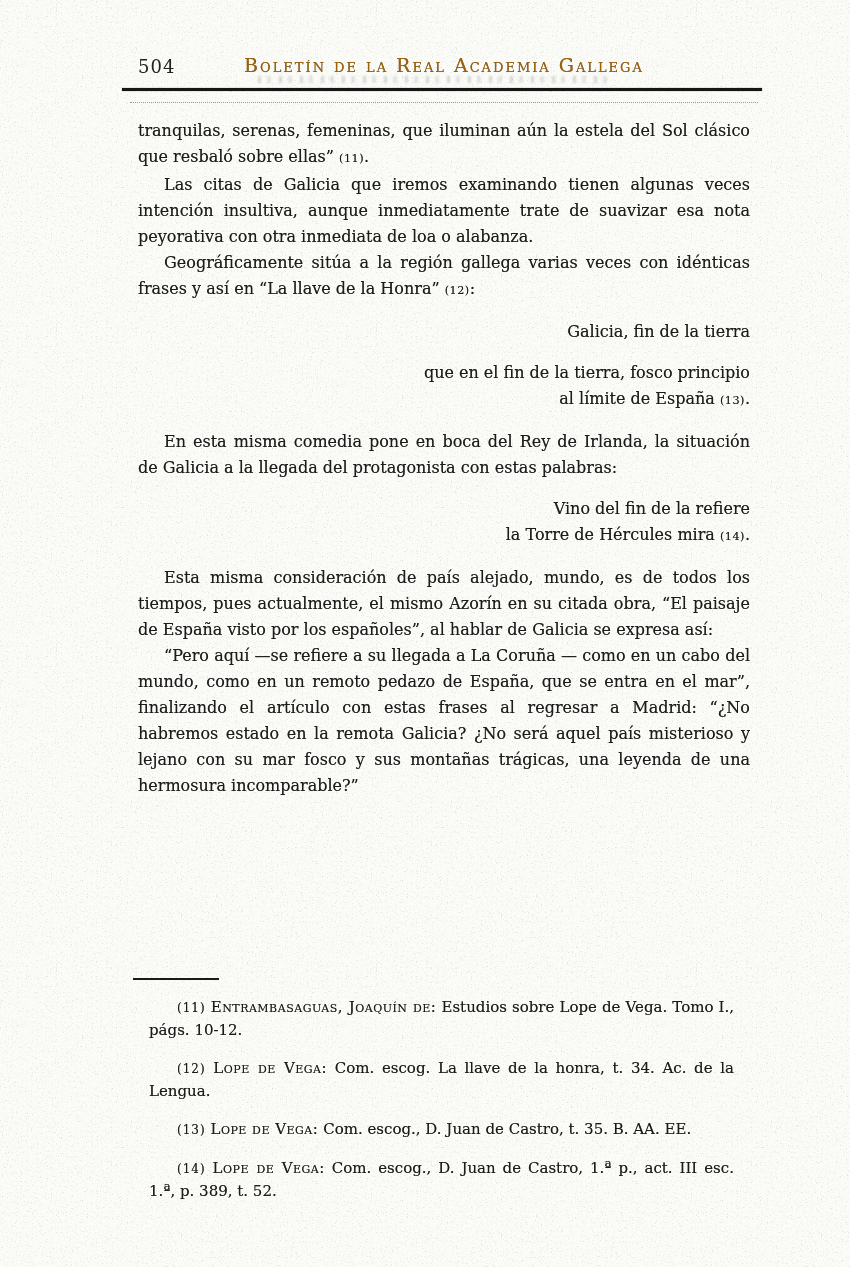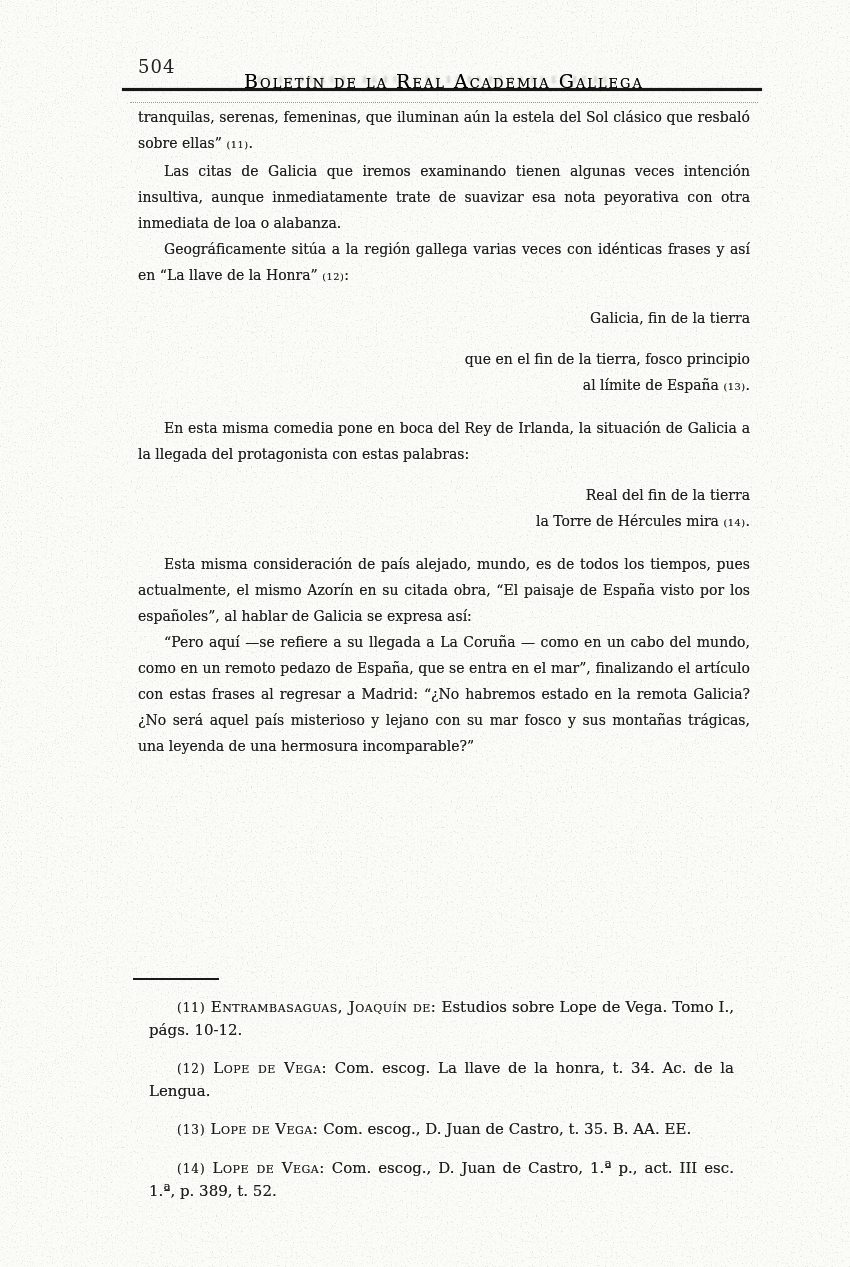--- a/index.html
+++ b/index.html
@@ -17,25 +17,25 @@
   }
   
   .header {
     position: absolute; left: 138px; top: 54px; width: 612px; height: 30px;
   }
   .page-number {
     position: absolute; left: 0; top: 2px;
     font-size: 18px; letter-spacing: 1px; color: #222;
   }
   .header-title {
-    position: absolute; left: 0; right: 0; top: 16px;
+    position: absolute; left: 0; right: 0; top: 0;
     text-align: center;
     font-variant: small-caps;
     font-size: 19px; letter-spacing: 2px;
-    color: #000000;
+    color: #a16207;
     text-shadow: 0 0 0.6px rgba(0,0,0,0.55);
   }
   .title-smudge {
     position: absolute; left: 120px; right: 140px; top: 22px; height: 7px;
     background: repeating-linear-gradient(90deg,
       rgba(60,60,60,0.35) 0 3px, rgba(0,0,0,0) 3px 9px,
       rgba(80,80,80,0.25) 9px 13px, rgba(0,0,0,0) 13px 21px);
     filter: blur(1.1px);
     opacity: 0.55;
   }
@@ -43,22 +43,22 @@
     position: absolute; left: 122px; top: 88px; width: 640px; height: 3px;
     background: #161616;
     box-shadow: 0 0 1px rgba(0,0,0,0.8);
   }
   .header-rule-dotted {
     position: absolute; left: 130px; top: 102px; width: 628px; height: 0;
     border-top: 1px dotted rgba(40,40,40,0.45);
   }
   
   .content {
-    position: absolute; left: 138px; top: 104px; width: 612px;
-    font-size: 14px; line-height: 26px;
+    position: absolute; left: 138px; top: 118px; width: 612px;
+    font-size: 16px; line-height: 26px;
     text-align: justify;
     text-shadow: 0 0 0.5px rgba(0,0,0,0.5);
   }
   .content p { margin: 0; }
   p.indent { text-indent: 26px; }
   .verse {
     margin: 15px 0 15px 118px;
     text-align: right;
   }
   .verse-tight { margin-left: 102px; }
@@ -109,21 +109,21 @@
 
 
     <div class="verse">
       <div>que en el fin de la tierra, fosco principio</div>
       <div>al límite de España <span class="fnref">(13)</span>.</div>
     </div>
 
     <p class="indent gap-top">En esta misma comedia pone en boca del Rey de Irlanda, la situación de Galicia a la llegada del protagonista con estas palabras:</p>
 
     <div class="verse">
-      <div>Real del fin de la tierra</div>
+      <div>Vino del fin de la refiere</div>
       <div>la Torre de Hércules mira <span class="fnref">(14)</span>.</div>
     </div>
 
     <p class="indent gap-top">Esta misma consideración de país alejado, mundo, es de todos los tiempos, pues actualmente, el mismo Azorín en su citada obra, “El paisaje de España visto por los españoles”, al hablar de Galicia se expresa así:</p>
     <p class="indent">“Pero aquí —se refiere a su llegada a La Coruña — como en un cabo del mundo, como en un remoto pedazo de España, que se entra en el mar”, finalizando el artículo con estas frases al regresar a Madrid: “¿No habremos estado en la remota Galicia? ¿No será aquel país misterioso y lejano con su mar fosco y sus montañas trágicas, una leyenda de una hermosura incomparable?”</p>
   </div>
 
   <div class="footnotes">
     <div class="footnote-separator"></div>
     <p class="footnote">

